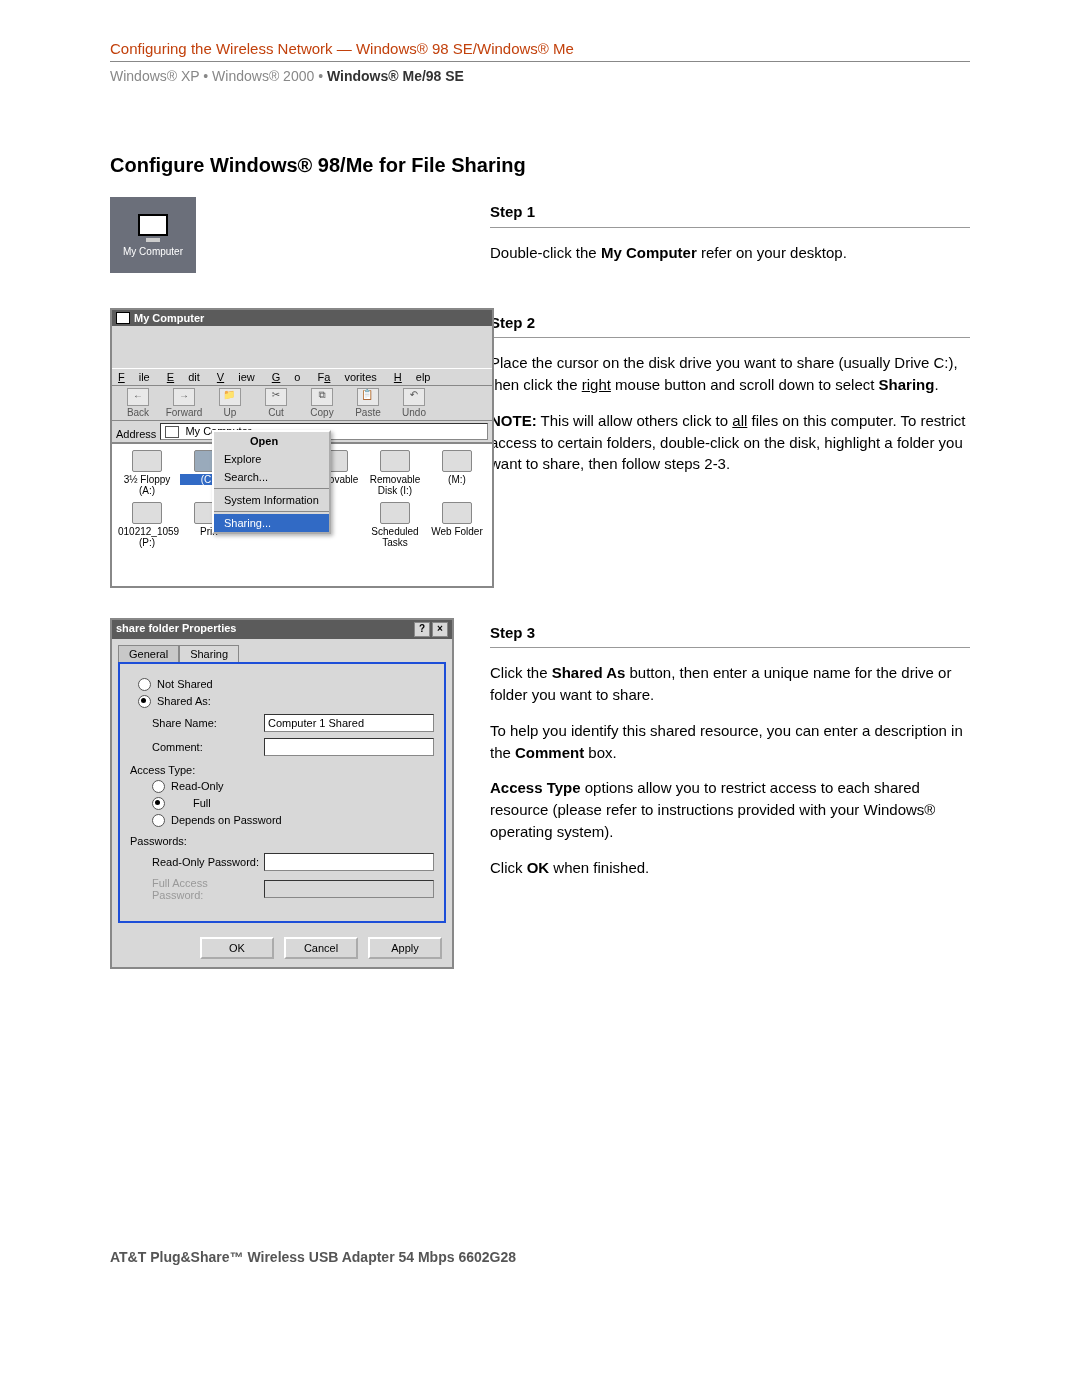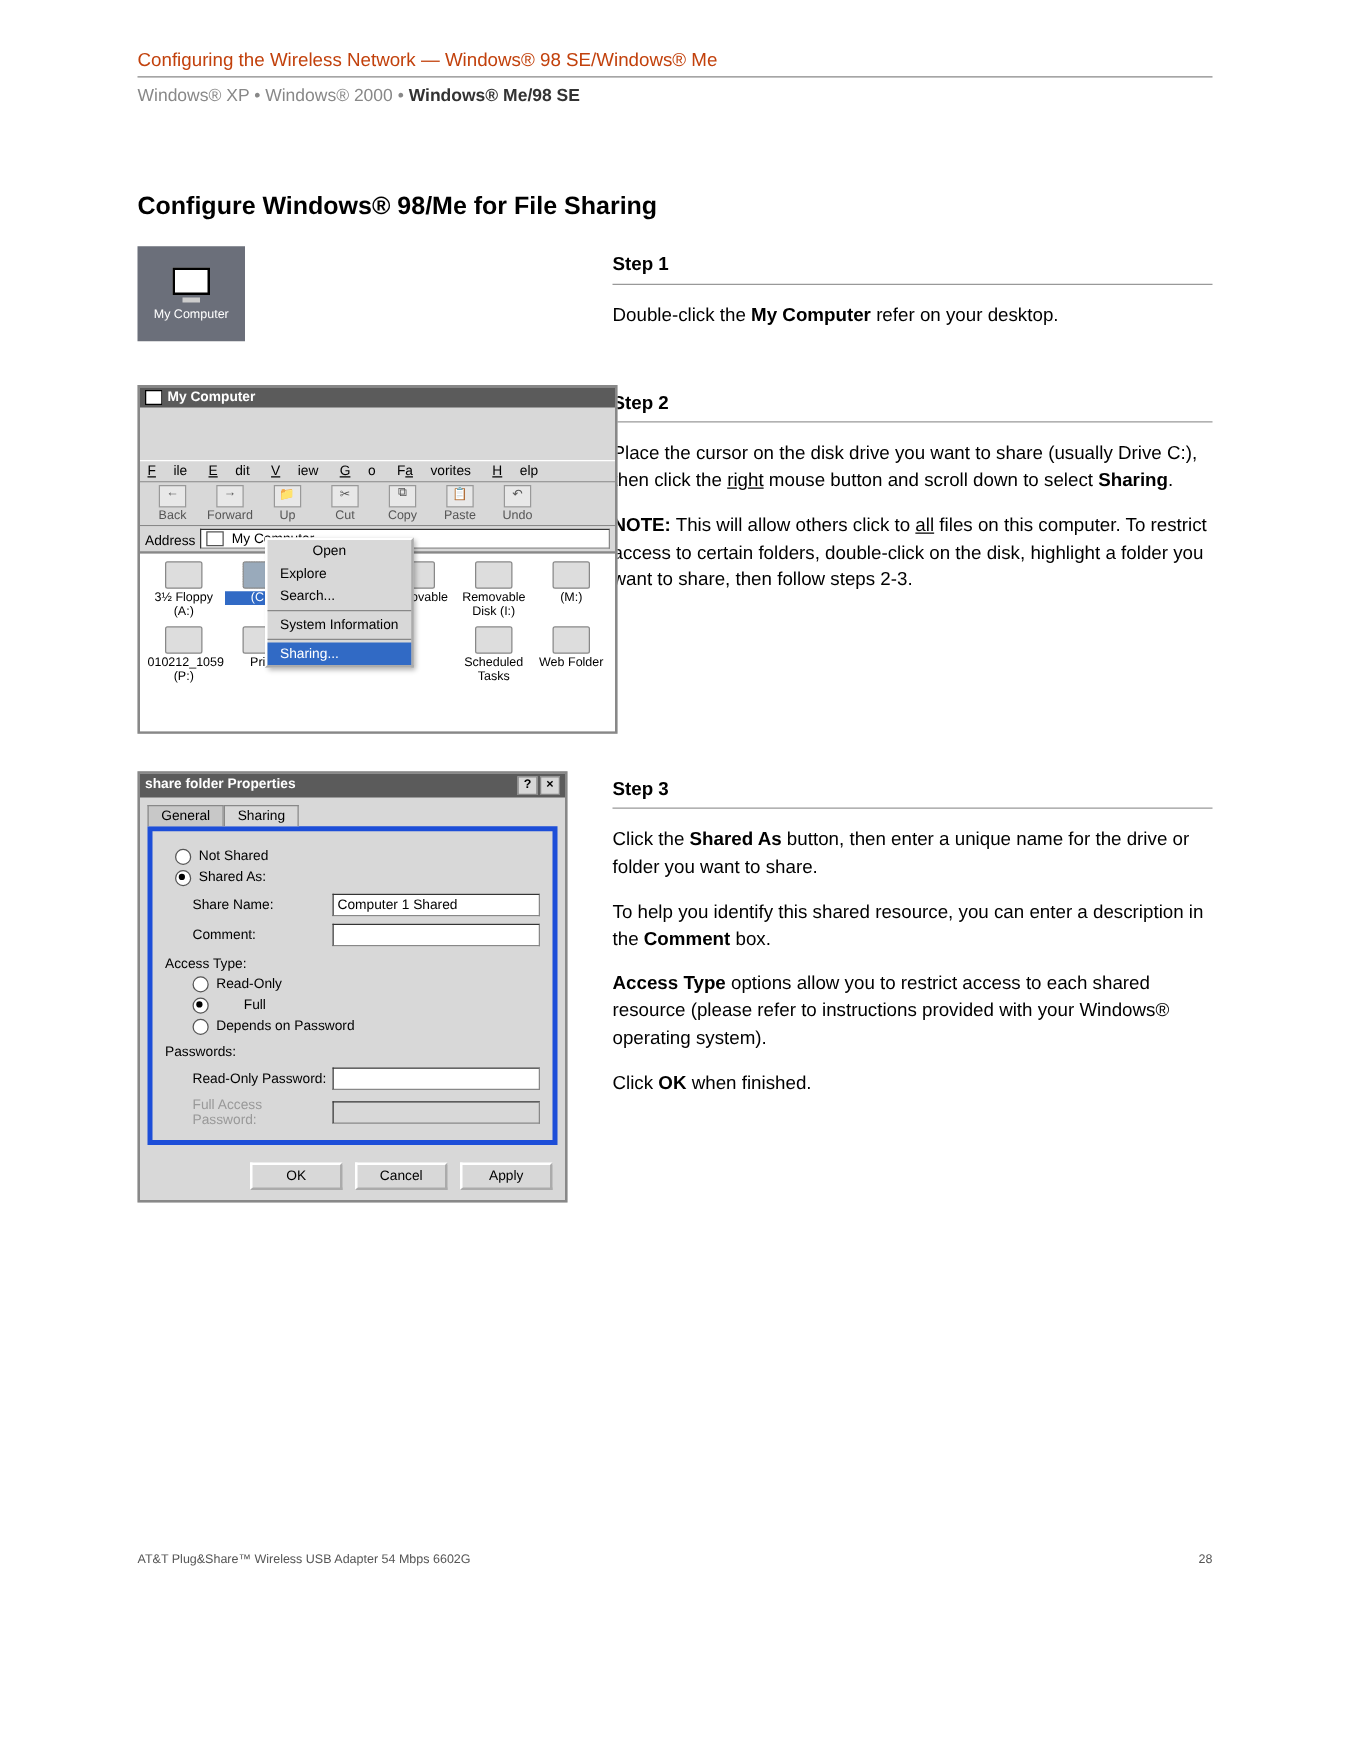--- a/index.html
+++ b/index.html
@@ -52,24 +52,24 @@
     line-height: 1.45;
     padding-top: 4px;
   }
   .step-title {
     font-weight: bold;
     margin-bottom: 4px;
   }
   .right-col p { margin: 0 0 14px 0; }
   .footer {
     display: flex;
-    justify-content: space-between;
-    font-size: 10px;
+    font-size: 14px;
     color: #555;
     margin-top: 280px;
+    font-weight: bold;
   }
   
   .desktop-icon {
     width: 78px;
     height: 68px;
     background: #6b6f7a;
     display: flex;
     flex-direction: column;
     align-items: center;
     justify-content: center;
@@ -155,22 +155,22 @@
     background:#5b5b5b; color:#fff; font-weight:bold;
     padding:2px 4px; display:flex; justify-content:space-between;
     font-size:11px;
   }
   .dialog .dtitle .btns { display:flex; gap:2px;}
   .dialog .dtitle .wbtn { width:14px;height:13px;background:#d8d8d8;color:#000;font-size:10px;text-align:center;line-height:12px;border:1px solid #888;}
   .dialog .tabs { display:flex; margin:6px 6px 0 6px;}
   .dialog .tab { padding:2px 10px; border:1px solid #888; background:#d8d8d8; border-bottom:none; font-size:11px; position:relative;}
   .dialog .tab.inactive { background:#c8c8c8;}
   .dialog .tabbody {
-    margin:0 6px 6px 6px; border:4px solid #1d4ed8; background:#d8d8d8;
-    padding:10px 10px 4px 10px;
+    margin:0 6px 6px 6px; border:2px solid #1d4ed8; background:#d8d8d8;
+    padding:10px 10px 14px 10px;
   }
   .radio-row { display:flex; align-items:center; gap:6px; margin:4px 0 4px 8px; font-size:11px;}
   .radio-dot { width:11px;height:11px;border:1px solid #555;border-radius:50%;background:#fff; position:relative;}
   .radio-dot.checked::after{content:"";position:absolute;left:2px;top:2px;width:5px;height:5px;background:#000;border-radius:50%;}
   .field-row { display:flex; align-items:center; gap:2px; margin:6px 0 6px 22px;}
   .field-row label { width:110px; font-size:11px;}
   .field-row input[type=text]{ flex:1; border:1px inset #888; background:#fff; height:16px; font-size:11px; padding:0 3px;}
   .field-row.disabled label{color:#999;}
   .field-row.disabled input{background:#d8d8d8;}
   .group-label { font-size:11px; margin:8px 0 2px 0;}
@@ -285,21 +285,21 @@
               <div class="dico"></div>
               <div class="dlabel">Scheduled Tasks</div>
             </div>
           <div class="drive">
               <div class="dico"></div>
               <div class="dlabel">Web Folder</div>
             </div>
         </div>
 
         <div class="ctxmenu">
-          <div class="mi" style="font-weight:normal;padding-left:36px;">Open</div>
+          <div class="mi" style="font-weight:bold;padding-left:36px;">Open</div>
           <div class="mi">Explore</div>
           <div class="mi">Search...</div>
           <div class="sep"></div>
           <div class="mi">System Information</div>
           <div class="sep"></div>
           <div class="mi sel">Sharing...</div>
         </div>
       </div>
     </div>
     <div class="right-col">

